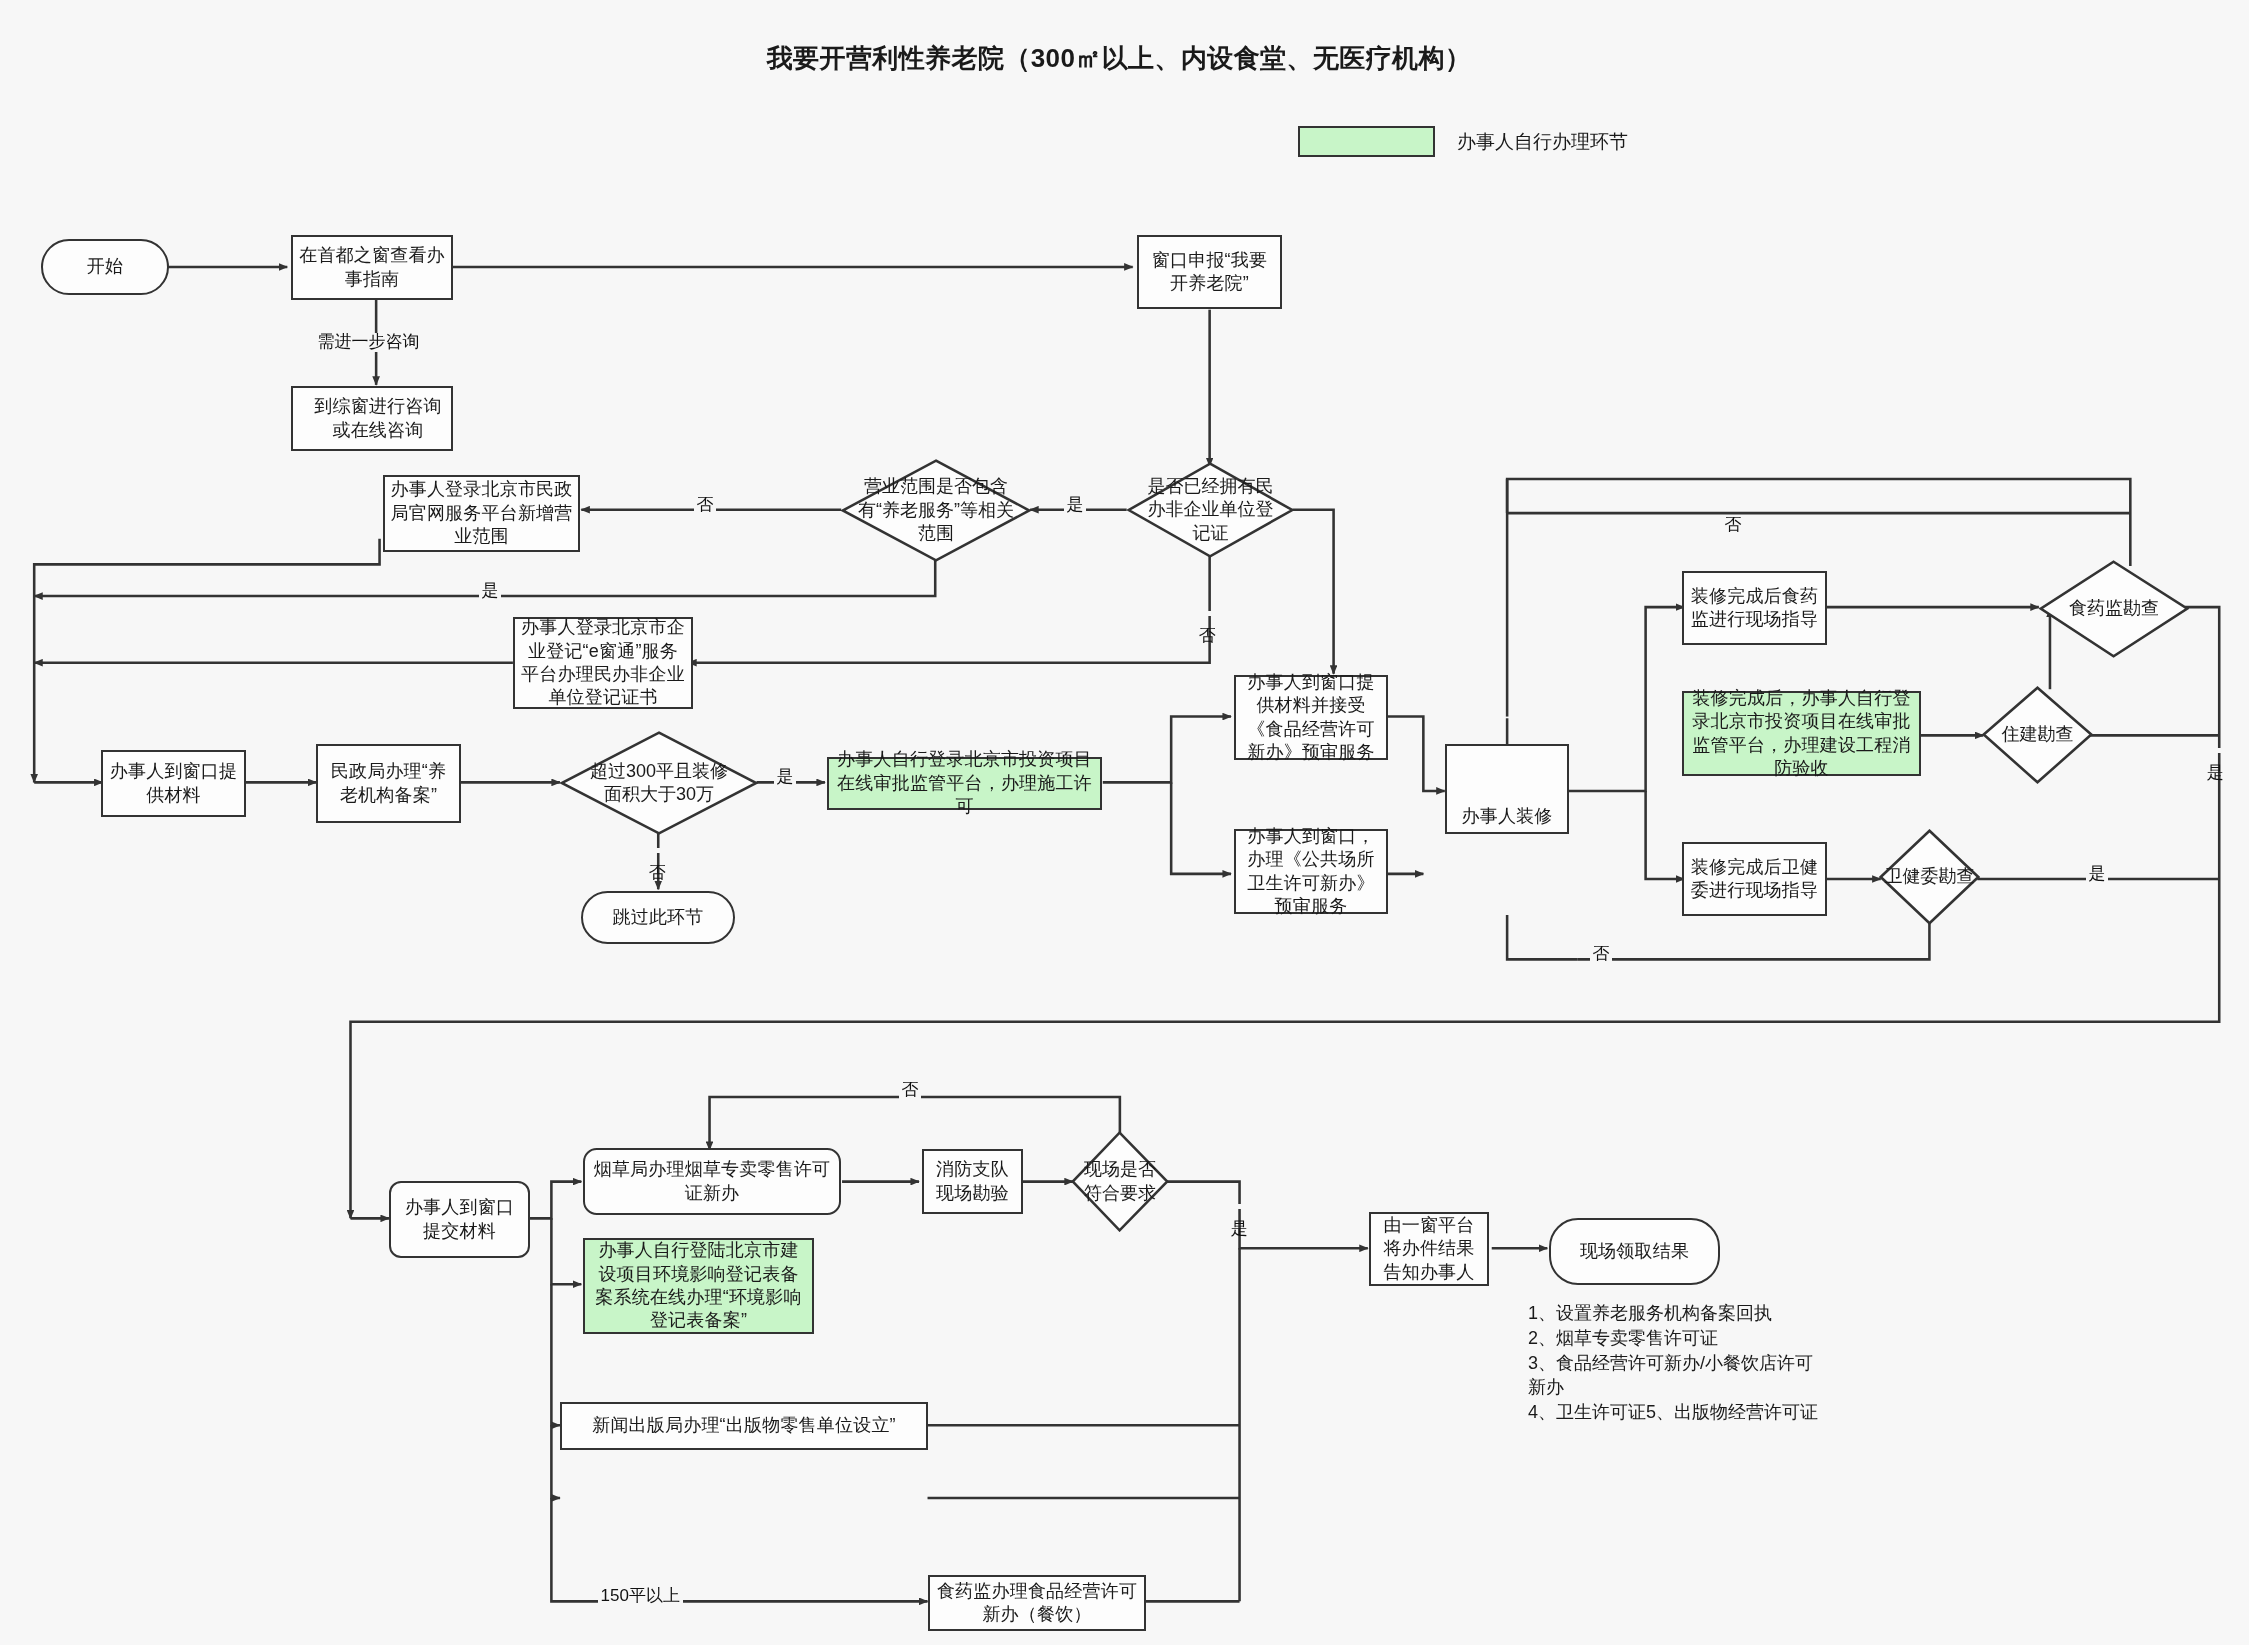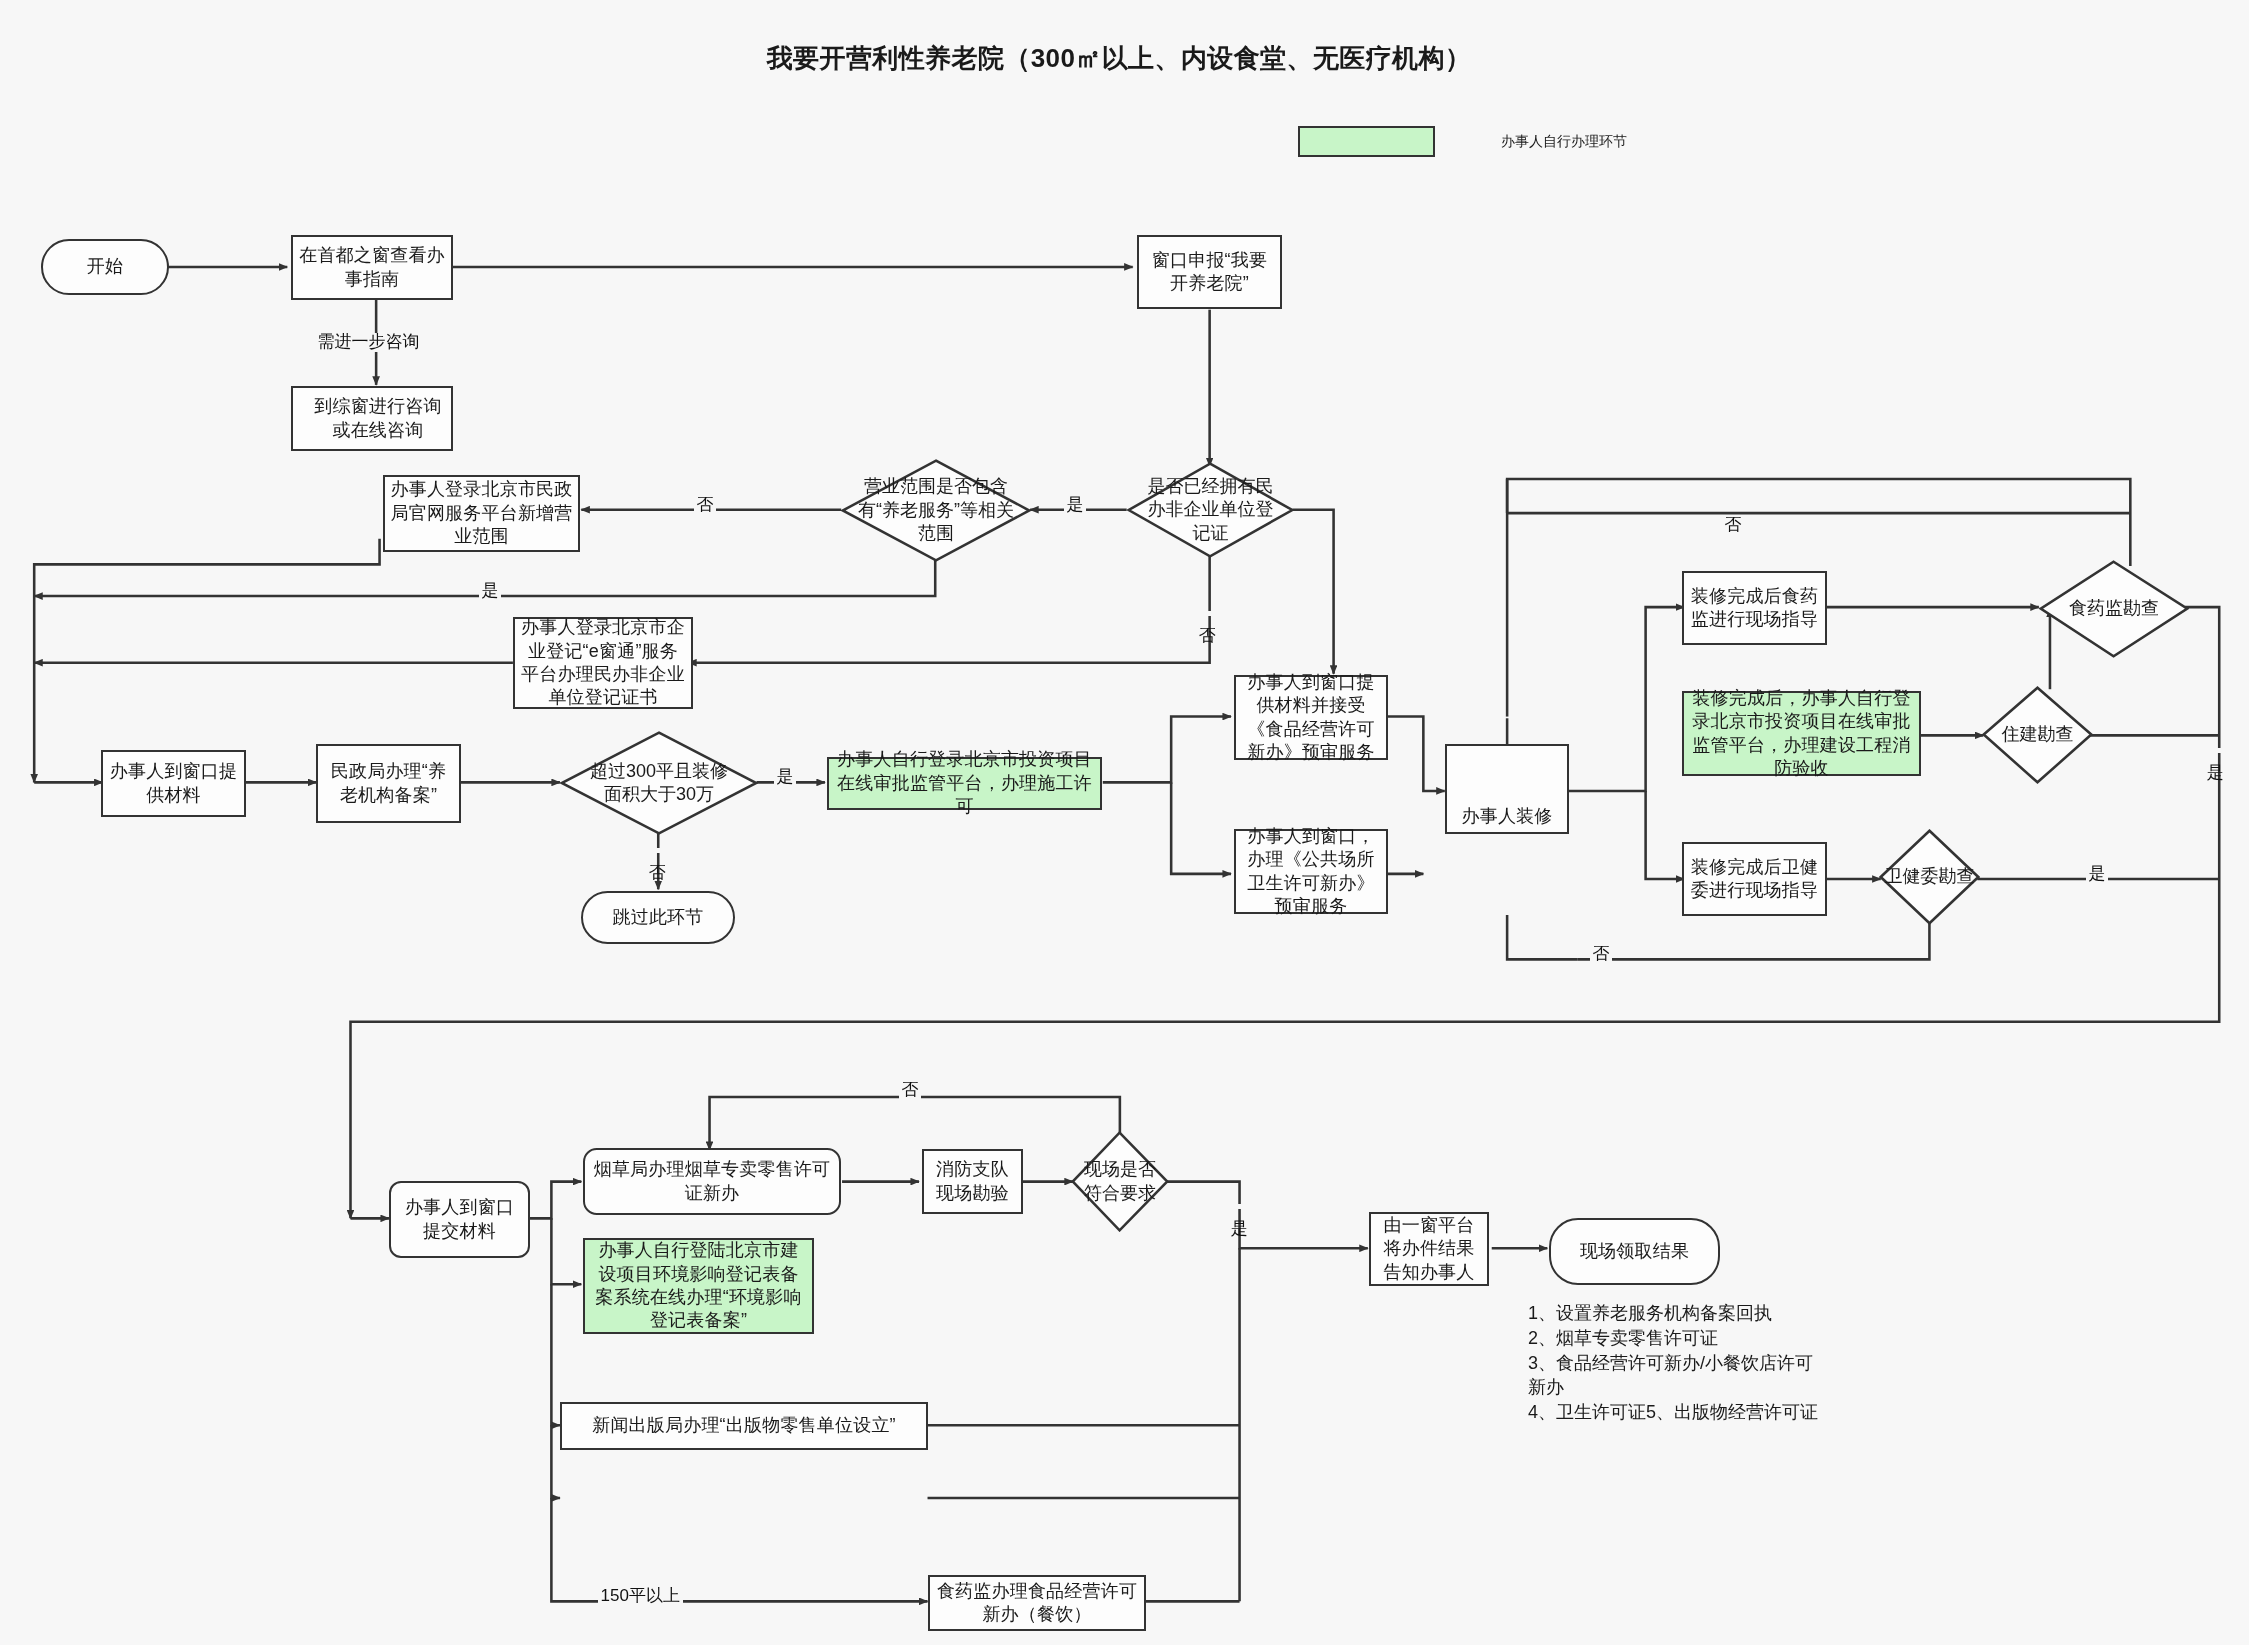--- a/index.html
+++ b/index.html
@@ -109,22 +109,21 @@
     gap: 22px;
   }
   #legend .swatch {
     width: 137px;
     height: 31px;
     background: #c8f5c8;
     border: 2.6px solid #333;
     box-sizing: border-box;
   }
   #legend .ltext {
-    font-size: 14px;
-    margin-left: 44px;
+    font-size: 19px;
   }
   #result-list {
     position: absolute;
     left: 1528px;
     top: 1301px;
     width: 299px;
     font-size: 18px;
     line-height: 1.38;
     white-space: pre-wrap;
   }

